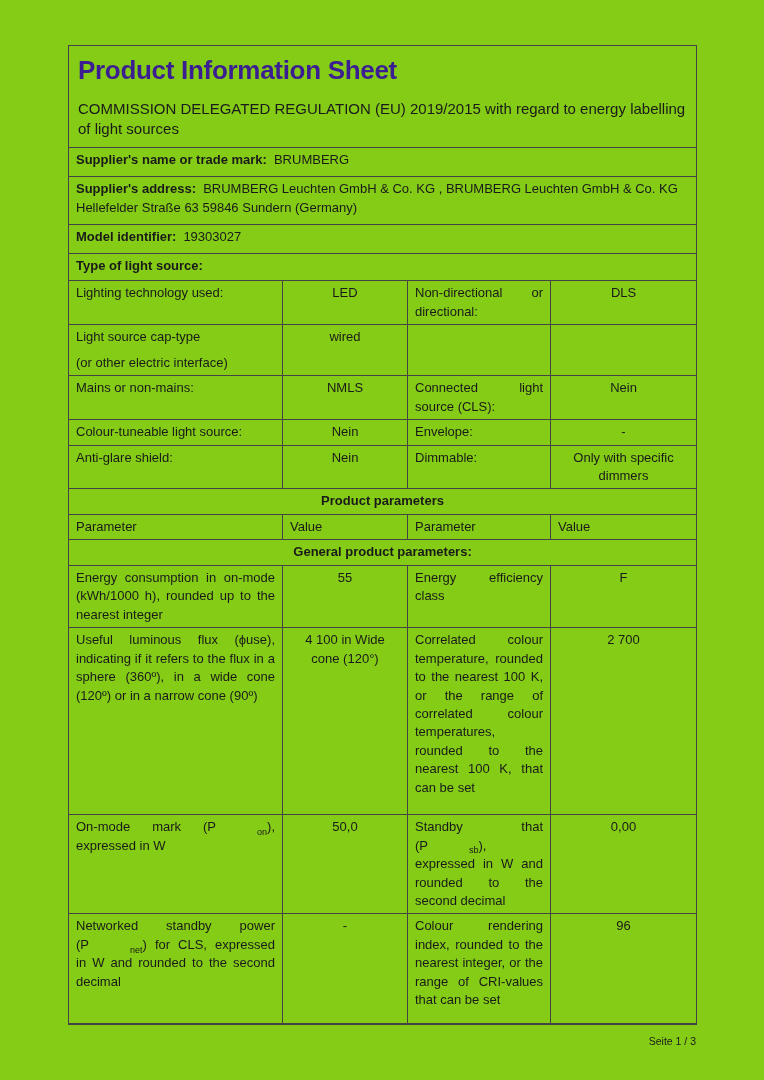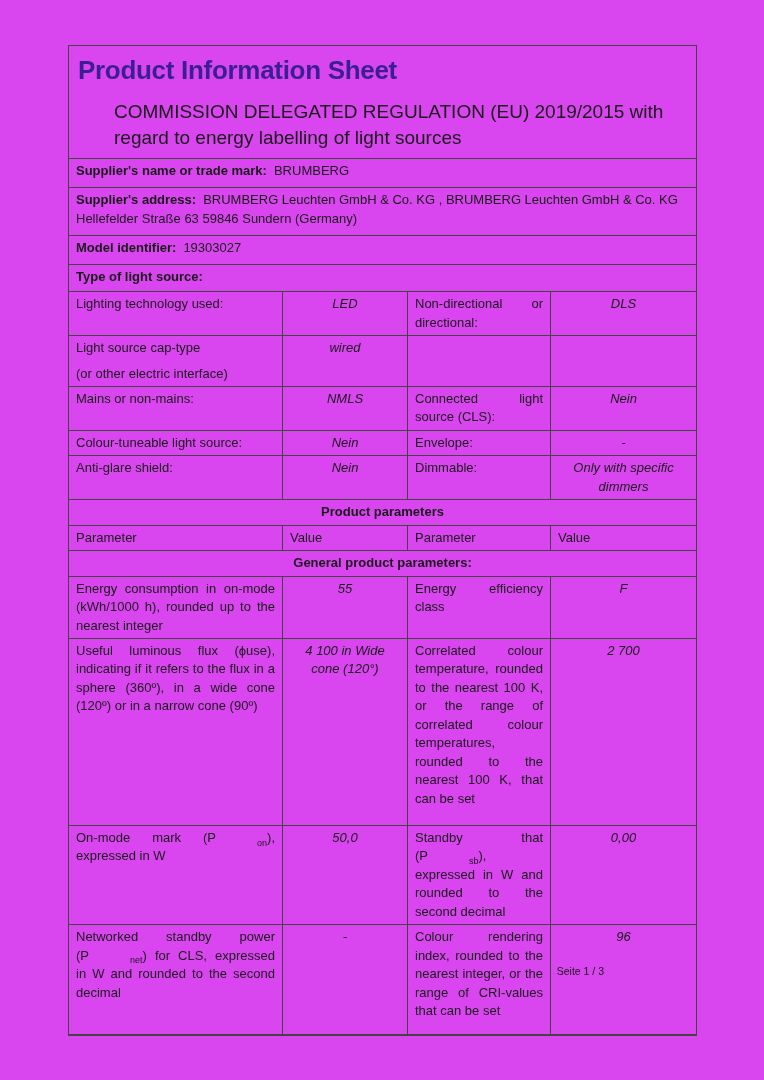--- a/index.html
+++ b/index.html
@@ -8,21 +8,21 @@
     background: #ffffff;
     width: 764px;
     height: 1080px;
     font-family: "Liberation Sans", sans-serif;
     color: #1a1a1a;
   }
   .page {
     position: relative;
     width: 764px;
     height: 1080px;
-    background: #d946ef;
+    background: #84cc16;
     overflow: hidden;
   }
   .sheet {
     position: absolute;
     left: 68px;
     top: 45px;
   }
   table.doc {
     border-collapse: collapse;
     width: 628px;
@@ -36,35 +36,34 @@
   }
   td {
     vertical-align: top;
     padding: 3px 7px;
     font-size: 13px;
     line-height: 1.42;
     overflow: hidden;
   }
   .b { font-weight: bold; }
   .param { text-align: justify; }
-  .value { text-align: center; font-style: italic; }
+  .value { text-align: center; }
   .center { text-align: center; }
   .title-cell { padding: 6px 9px 8px 9px; }
   h1.doc-title {
     margin: 0 0 10px 0;
     font-size: 26px;
     font-weight: bold;
     letter-spacing: -0.3px;
     color: #3b1f92;
   }
   .subtitle {
-    font-size: 19px;
+    font-size: 15px;
     line-height: 1.35;
     font-weight: normal;
-    margin-left: 36px;
   }
   .label-val .val { margin-left: 7px; text-align: right; }
   .line2 { margin-top: 7px; }
   sub { font-size: 9px; line-height: 0; margin-left: 41px; }
   
   tr.rt   { height: 88px; }
   tr.r29  { height: 29px; }
   tr.r48  { height: 48px; }
   tr.r27  { height: 27px; padding-left: 38px; }
   tr.r42  { height: 42px; }
@@ -72,22 +71,22 @@
   tr.r22  { height: 22px; }
   tr.r21  { height: 21px; }
   tr.r40  { height: 40px; }
   tr.r59  { height: 59px; }
   tr.r187 { height: 187px; margin-left: 33px; }
   tr.r78  { height: 78px; }
   tr.r110 { height: 110px; }
   .footer {
     position: absolute;
     left: 68px;
-    top: 965px;
-    width: 536px;
+    top: 1035px;
+    width: 628px;
     text-align: right;
     font-size: 10.5px;
     color: #1a1a1a;
   }
 </style>
 </head>
 <body>
 
 <div class="page">
   <div class="sheet">

